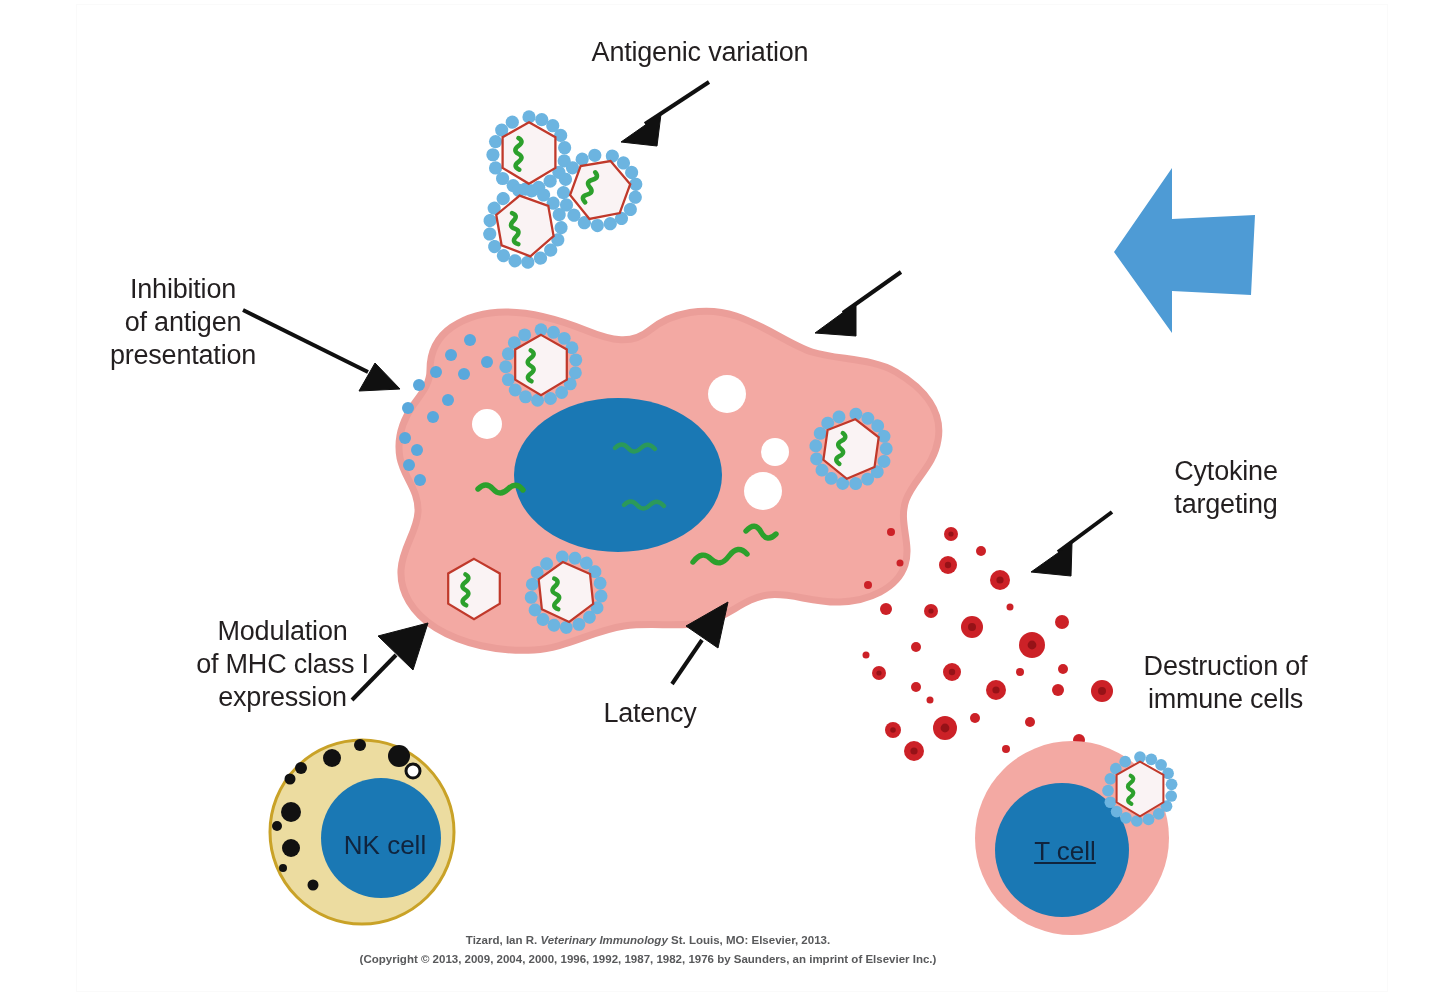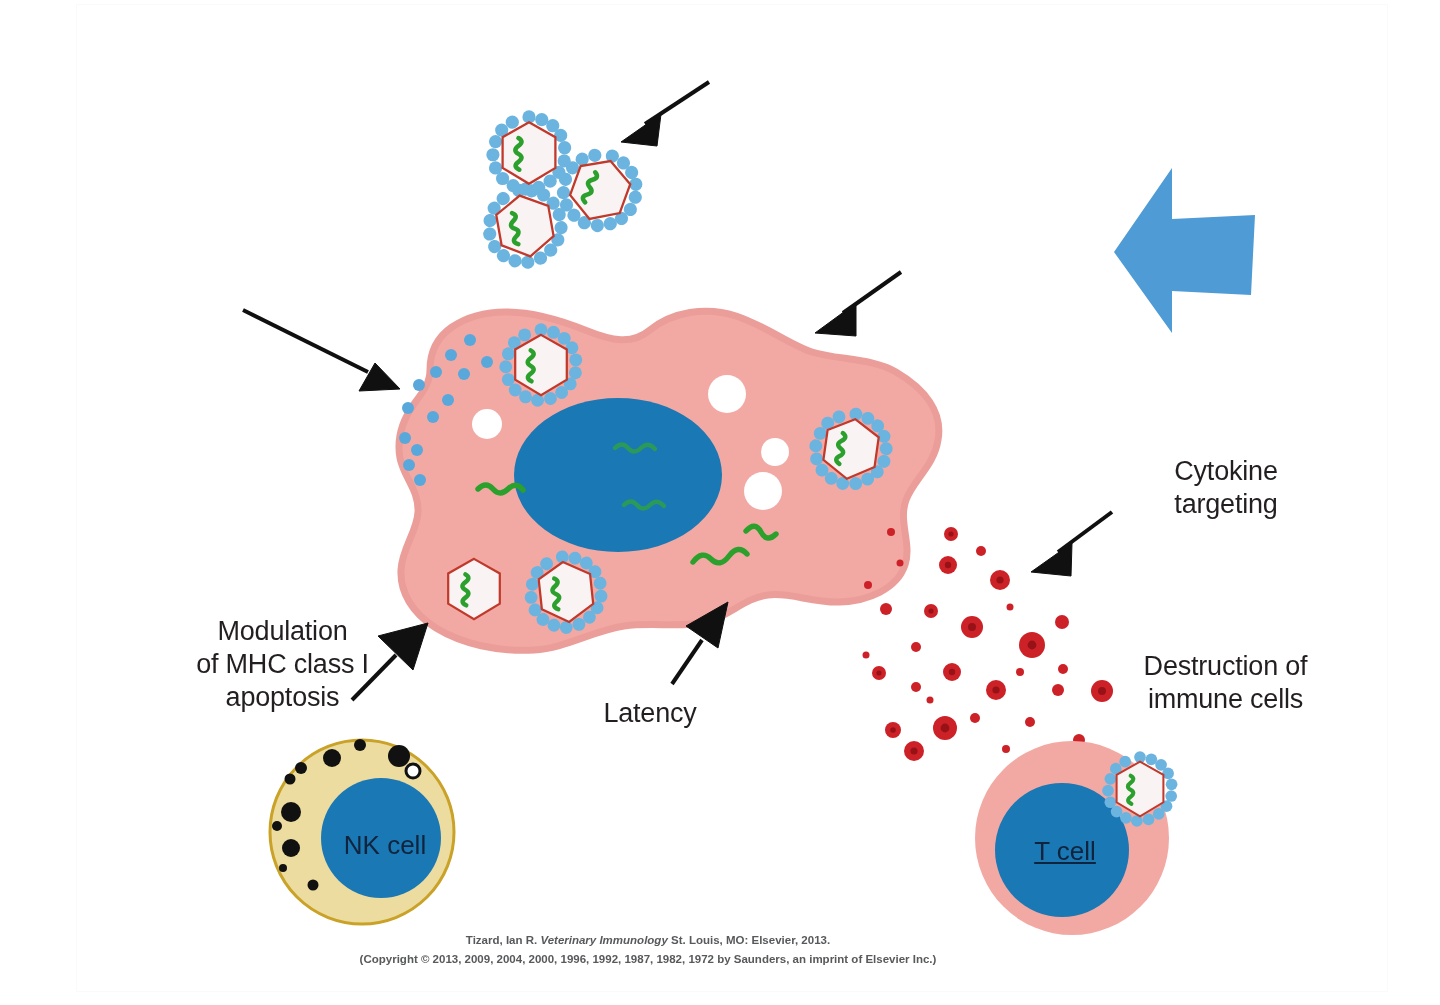--- a/index.html
+++ b/index.html
@@ -326,39 +326,43 @@
         <path d="M 428,623 L 378,636 L 413,670 Z"></path>
       </g>
 
       <g>
         <line x1="672" y1="684" x2="702" y2="640" stroke-width="4"></line>
         <path d="M 728,602 L 686,626 L 718,648 Z"></path>
       </g>
     </g>
   </svg>
 
-
+  <div class="lbl c" style="left:520px; top:36px; width:360px;">Antigenic variation</div>
+
+  <div class="lbl c" style="left:60px; top:273px; width:246px;">Inhibition
+of antigen
+presentation</div>
 
 
   <div class="lbl c" style="left:1118px; top:650px; width:215px;">Destruction of
 immune cells</div>
 
   <div class="lbl c" style="left:1126px; top:455px; width:200px;">Cytokine
 targeting</div>
 
   <div class="lbl c" style="left:175px; top:615px; width:215px;">Modulation
 of MHC class I
-apoptosis</div>
+expression</div>
 
   <div class="lbl c" style="left:565px; top:697px; width:170px;">Latency</div>
 
   <div class="cell-label" style="left:300px; top:817px; width:170px;margin-top:13px;">NK cell</div>
 
   <div class="cell-label" style="left:1000px; top:836px; width:130px;text-decoration:underline;">T cell</div>
 
   <div class="credit" style="top:932px;">
     <span>Tizard, Ian R.</span>
     <span class="italic">Veterinary Immunology</span>
     <span>St. Louis, MO: Elsevier, 2013.</span>
   </div>
-  <div class="credit" style="top:951px;">(Copyright © 2013, 2009, 2004, 2000, 1996, 1992, 1987, 1982, 1972 by Saunders, an imprint of Elsevier Inc.)</div>
+  <div class="credit" style="top:951px;">(Copyright © 2013, 2009, 2004, 2000, 1996, 1992, 1987, 1982, 1976 by Saunders, an imprint of Elsevier Inc.)</div>
 
 </div>
 
 </body></html>

